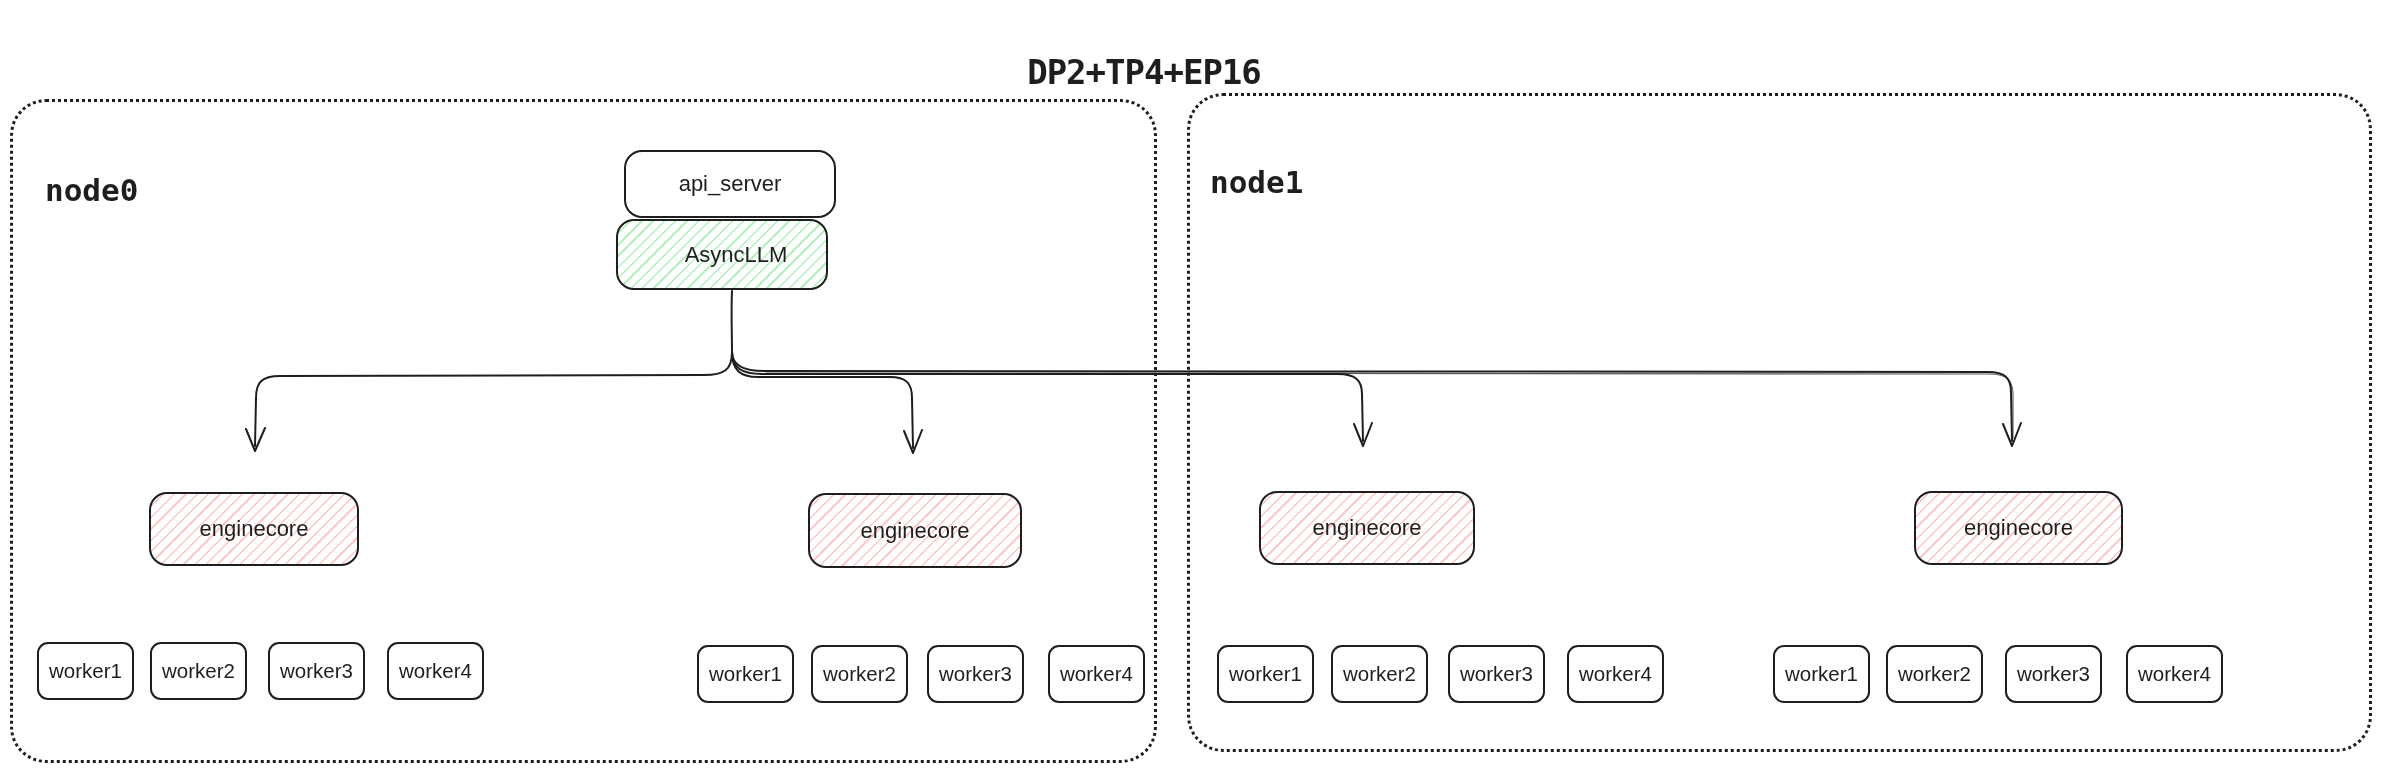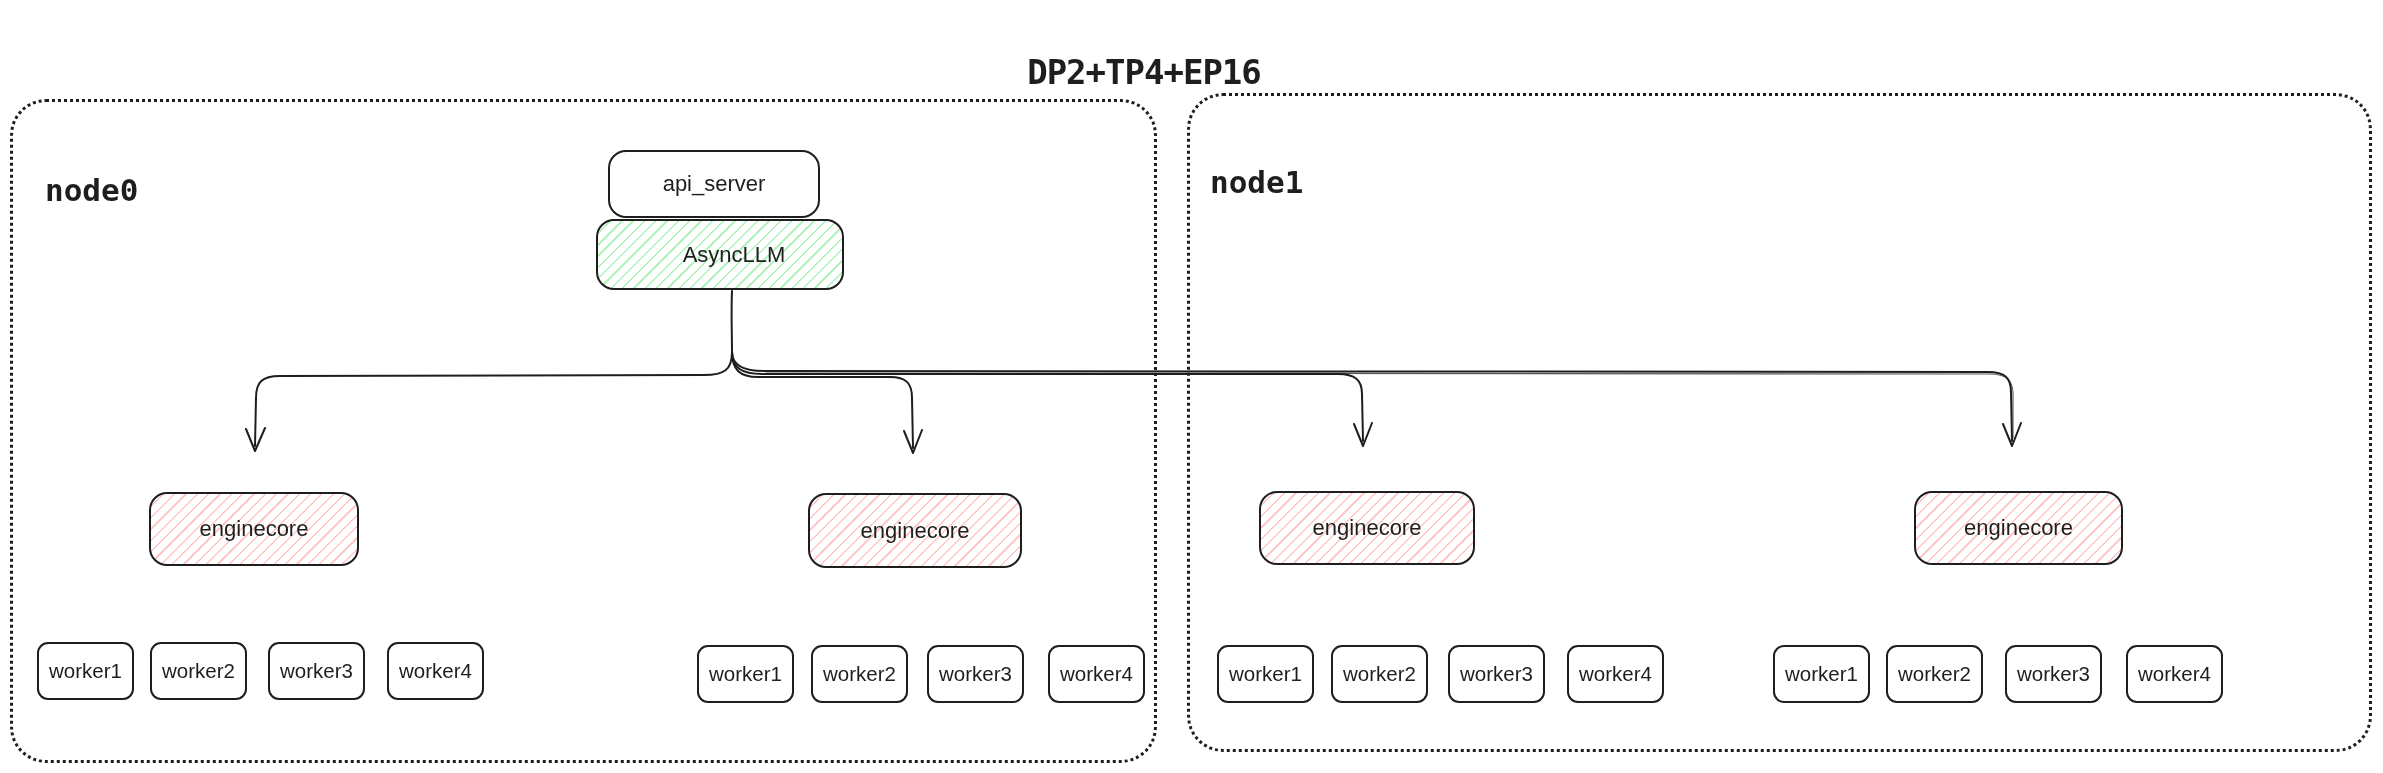--- a/index.html
+++ b/index.html
@@ -97,24 +97,24 @@
     <path d="M904 431 L913 453 L922 430"></path>
 
     <path d="M732 352 C732 368 742 374 762 374 L1338 374 C1355 374 1362 380 1362 394 L1363 441"></path>
     <path d="M1354 424 L1363 446 L1372 423"></path>
 
     <path d="M732 352 C732 366 744 371 764 371 L1988 372 C2005 372 2011 378 2011 392 L2012 441"></path>
     <path class="thin" d="M766 373 L1990 374 C2006 374 2013 380 2013 393 L2013 438"></path>
     <path d="M2003 424 L2012 446 L2021 423"></path>
   </svg>
 
-  <div class="shape big" style="left:608px;top:150px;width:212px;height:68px;">
+  <div class="shape big" style="left:624px;top:150px;width:212px;height:68px;">
     <span>api_server</span>
   </div>
-  <div class="shape big hatch-green" style="left:596px;top:219px;width:248px;height:71px;padding-left:28px;">
+  <div class="shape big hatch-green" style="left:616px;top:219px;width:212px;height:71px;padding-left:28px;">
     <span>AsyncLLM</span>
   </div>
 
   <div class="shape big hatch-red" style="left:149px;top:460px;width:210px;height:74px;">
     <span>enginecore</span>
   </div>
   <div class="shape big hatch-red" style="left:808px;top:461px;width:214px;height:75px;">
     <span>enginecore</span>
   </div>
   <div class="shape big hatch-red" style="left:1259px;top:459px;width:216px;height:74px;">

